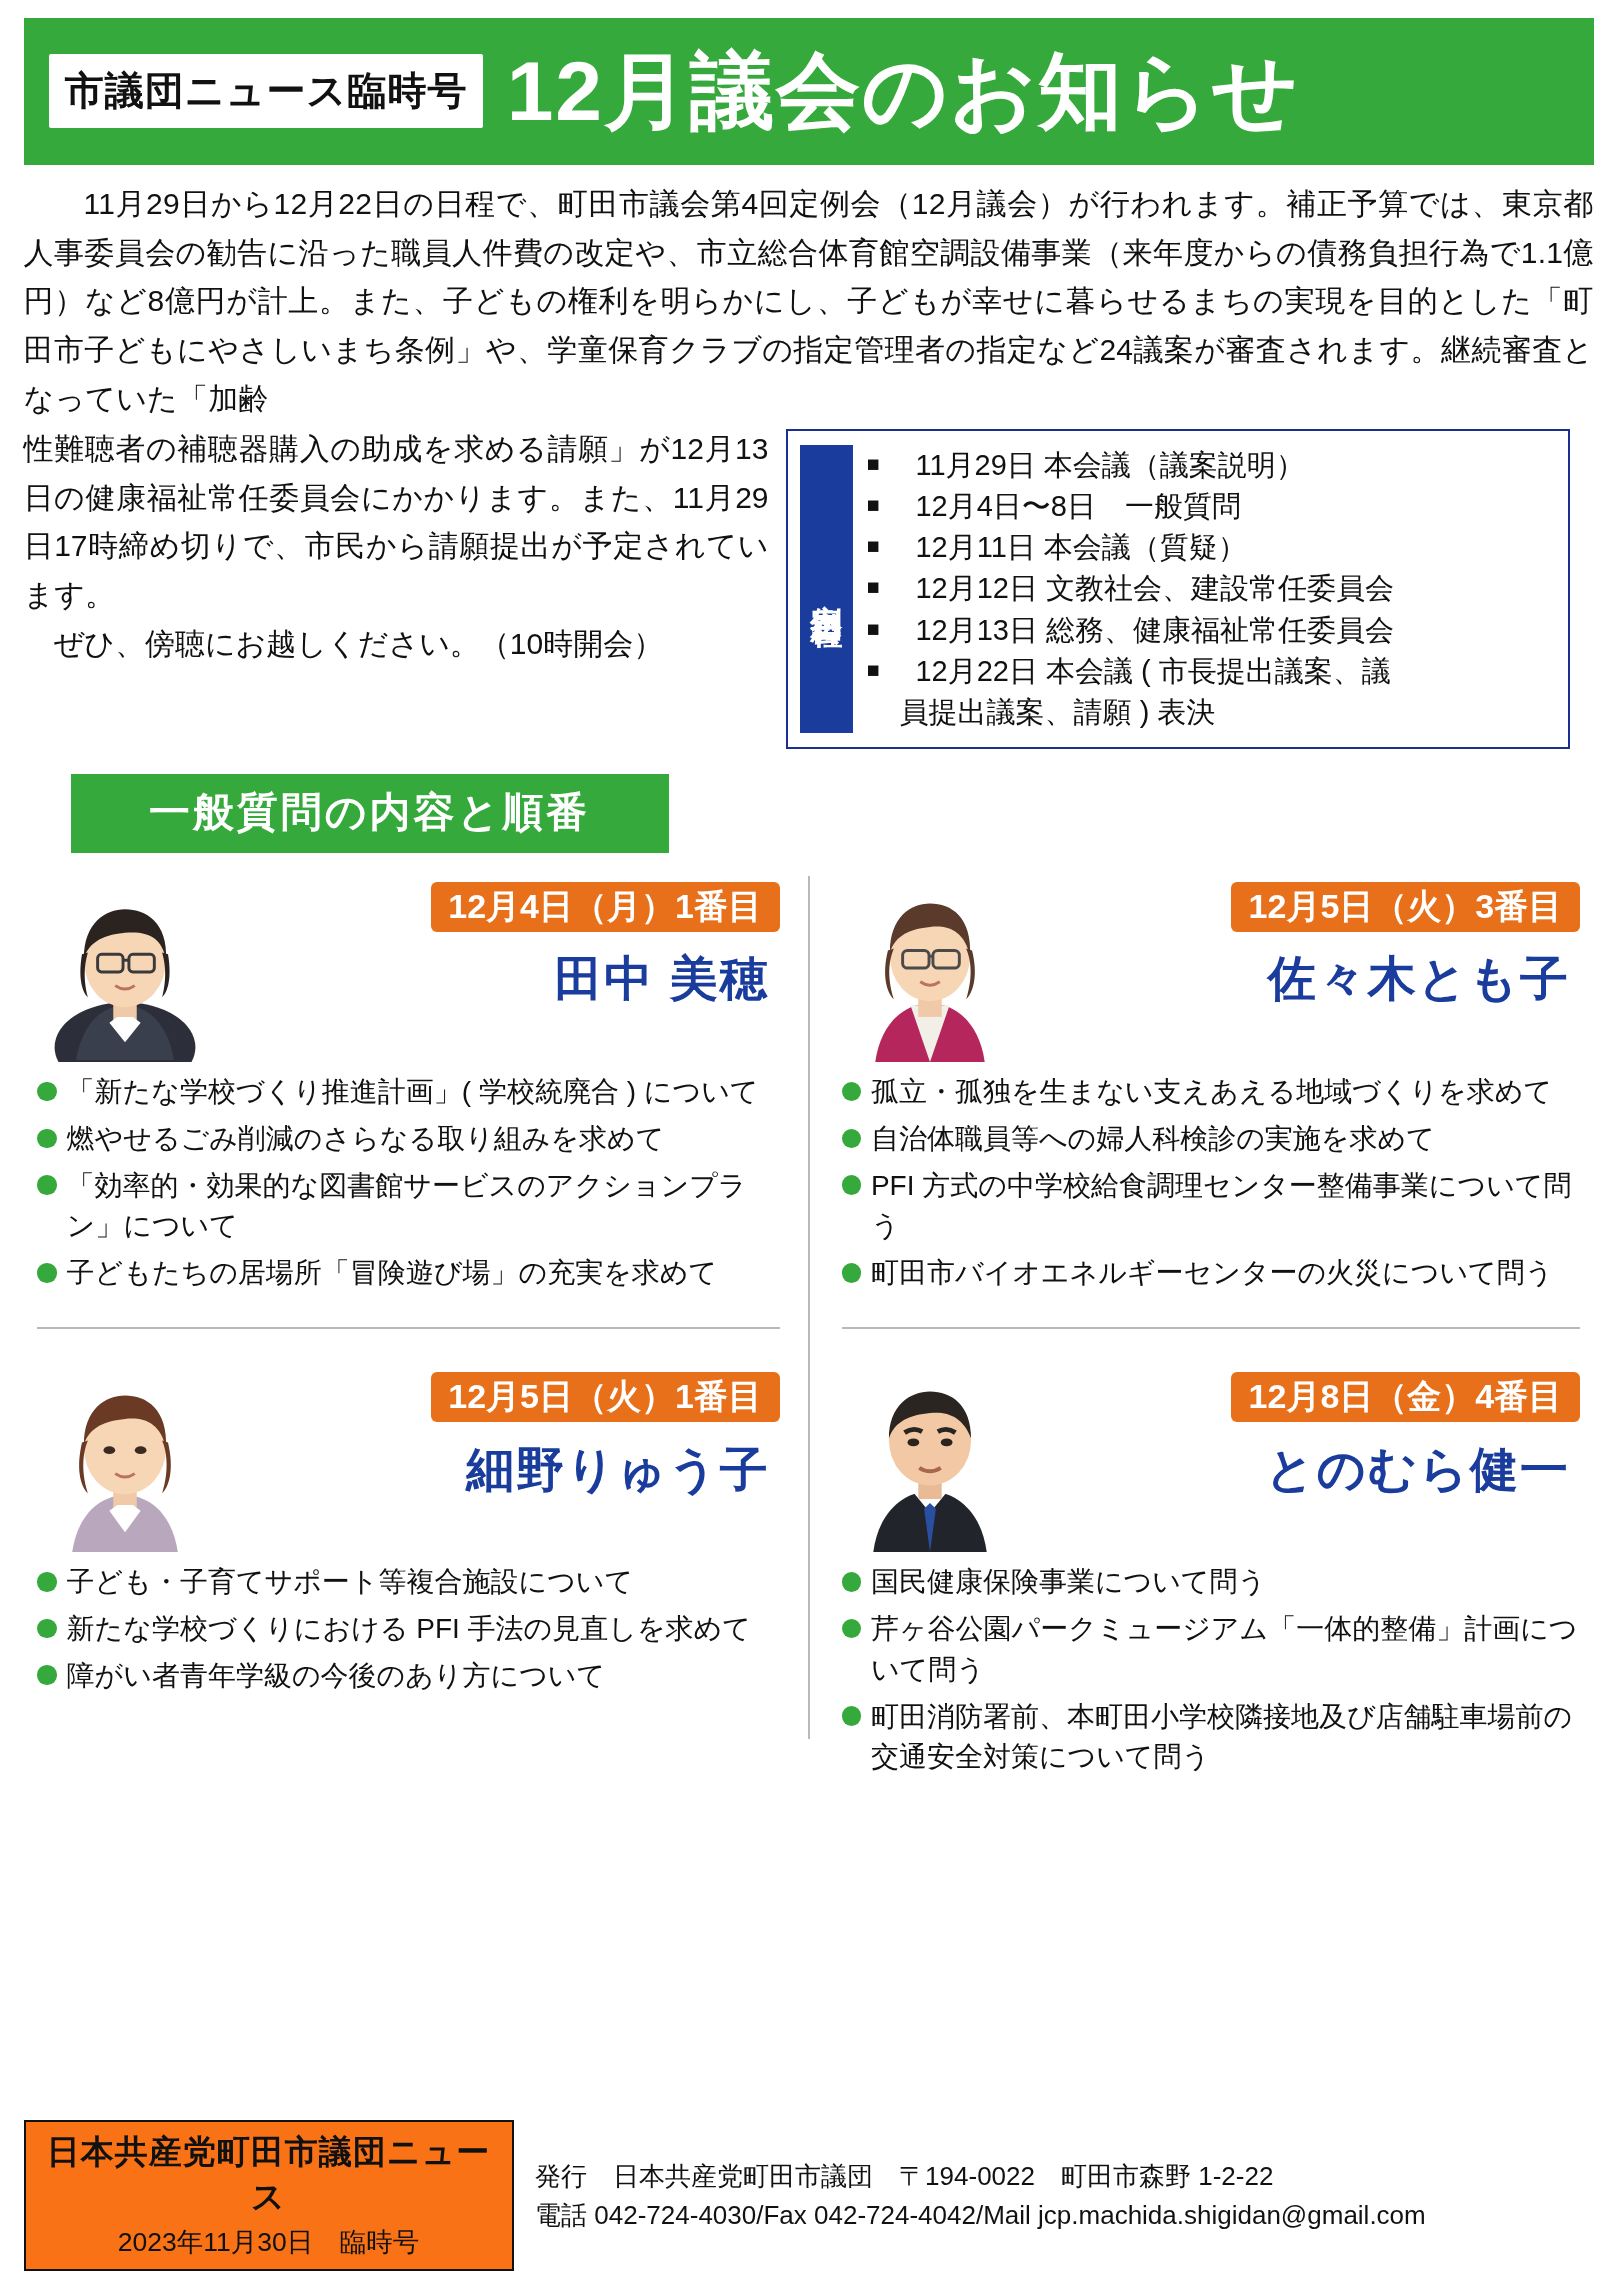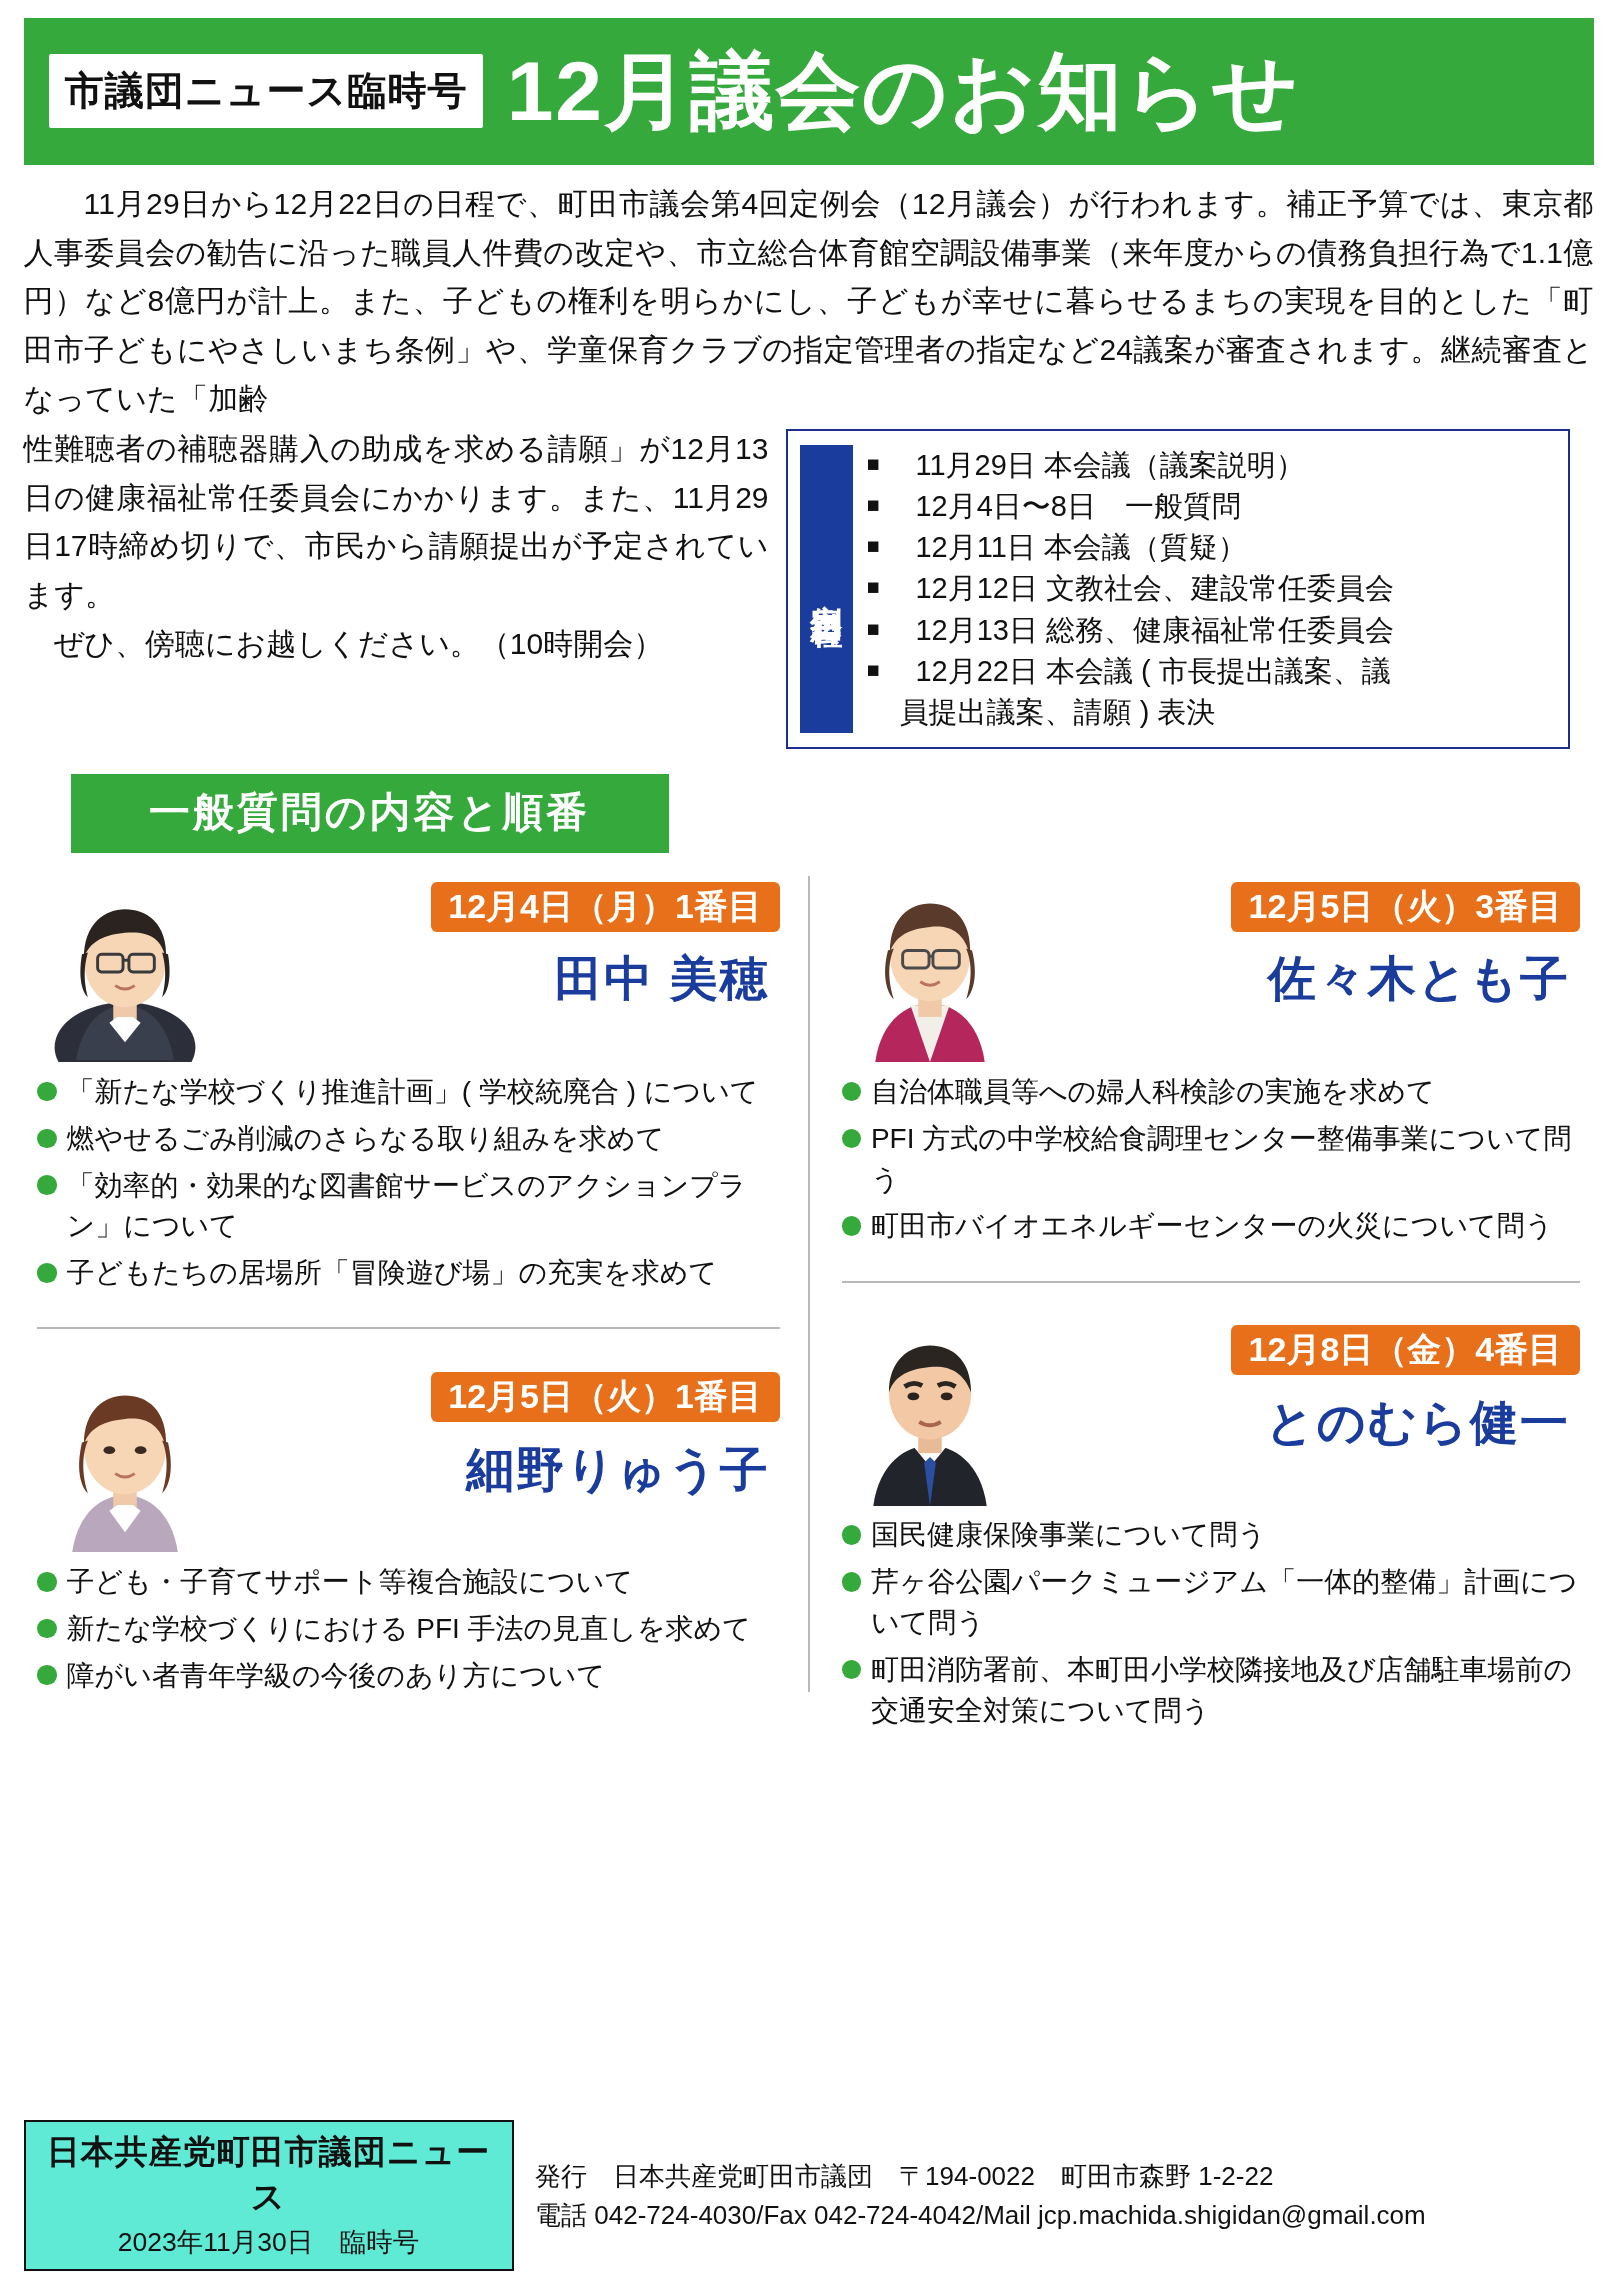--- a/index.html
+++ b/index.html
@@ -212,21 +212,21 @@
   .footer {
     position: absolute;
     left: 23.5px;
     right: 23.5px;
     bottom: 15.7px;
     display: flex;
     align-items: center;
     gap: 21.6px;
   }
   .footer-box {
-    background: #5eead4;
+    background: #f97316;
     border: 2px solid #111111;
     width: 490px;
     text-align: center;
     padding: 7.8px 5.9px 9.8px 5.9px;
   }
   .footer-box .t1 { font-size: 33px; font-weight: bold; letter-spacing: 1px; }
   .footer-box .t2 { font-size: 26.5px; margin-top: 3.9px; }
   .footer-info {
     font-size: 26px;
     line-height: 1.5;
@@ -397,20 +397,24 @@
             </svg>
           </div>
           <div class="member-headtext">
             <div class="date-pill">12月5日（火）3番目</div>
             <div class="member-name">佐々木とも子</div>
           </div>
         </div>
         <div class="topics">
           <div class="topic">
             <span class="dot"></span>
+            <span class="topic-text">孤立・孤独を生まない支えあえる地域づくりを求めて</span>
+          </div>
+          <div class="topic">
+            <span class="dot"></span>
             <span class="topic-text">自治体職員等への婦人科検診の実施を求めて</span>
           </div>
           <div class="topic">
             <span class="dot"></span>
             <span class="topic-text">PFI 方式の中学校給食調理センター整備事業について問う</span>
           </div>
           <div class="topic">
             <span class="dot"></span>
             <span class="topic-text">町田市バイオエネルギーセンターの火災について問う</span>
           </div>

